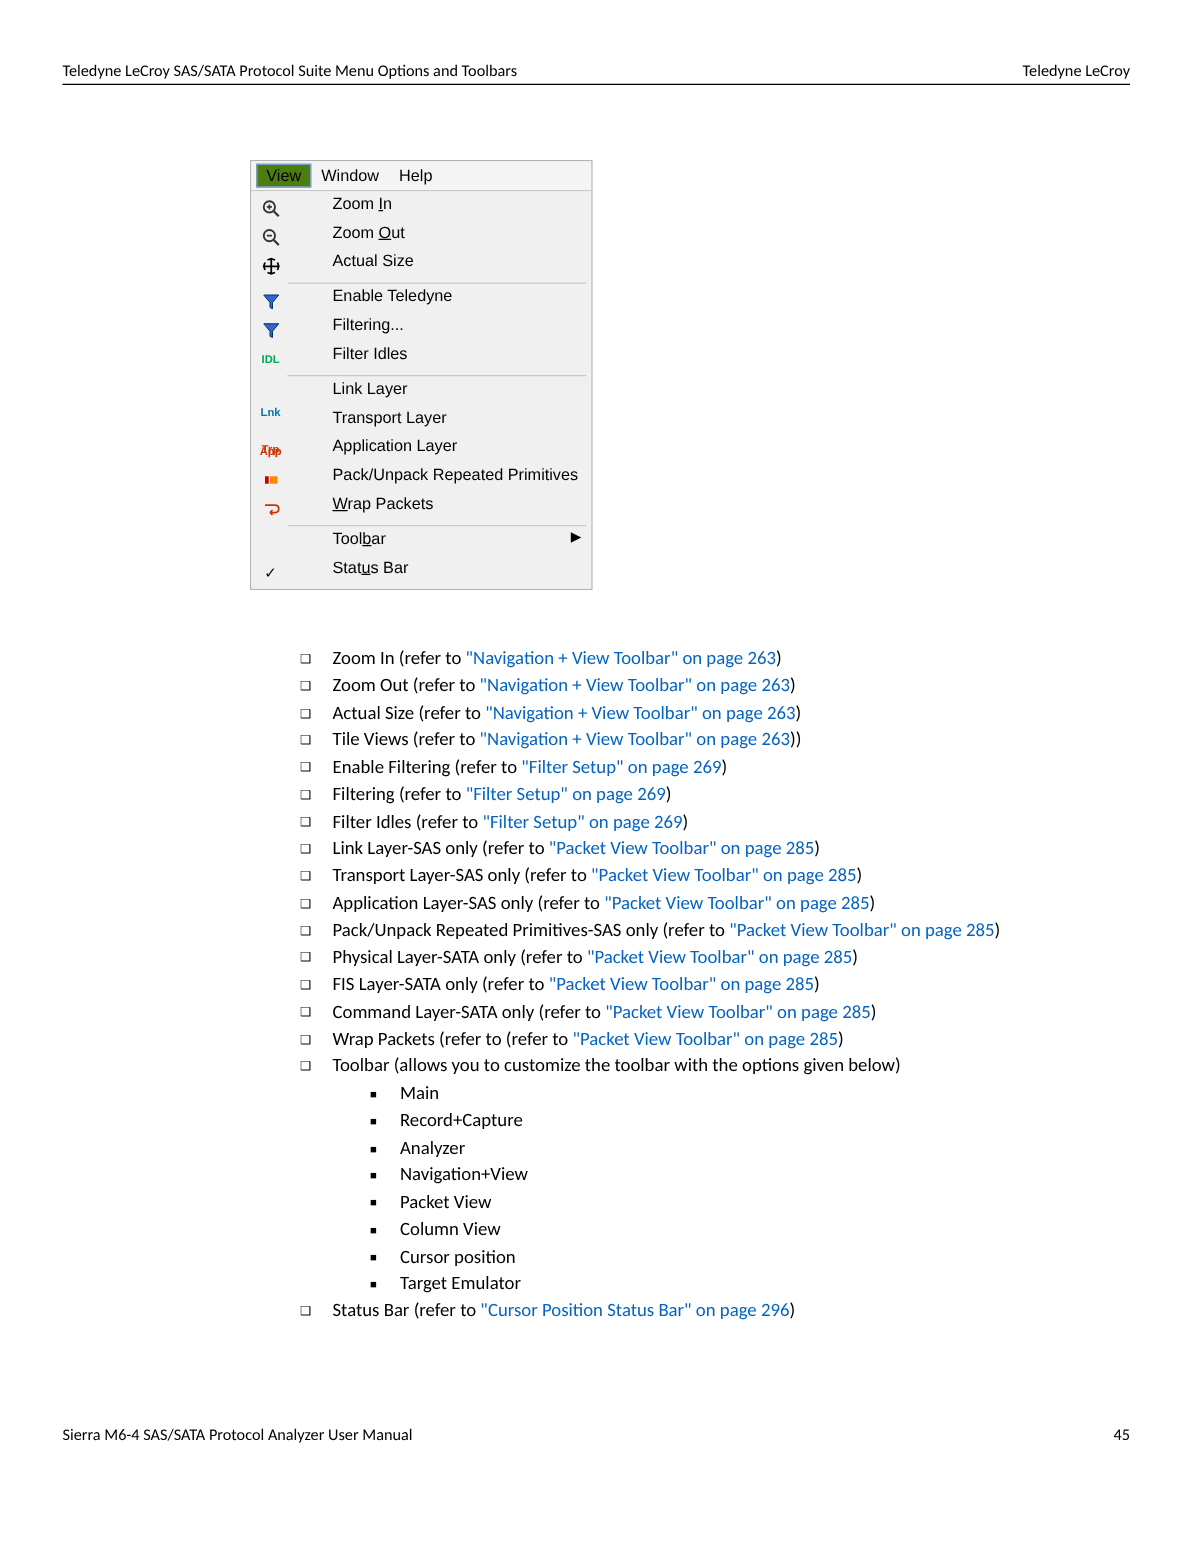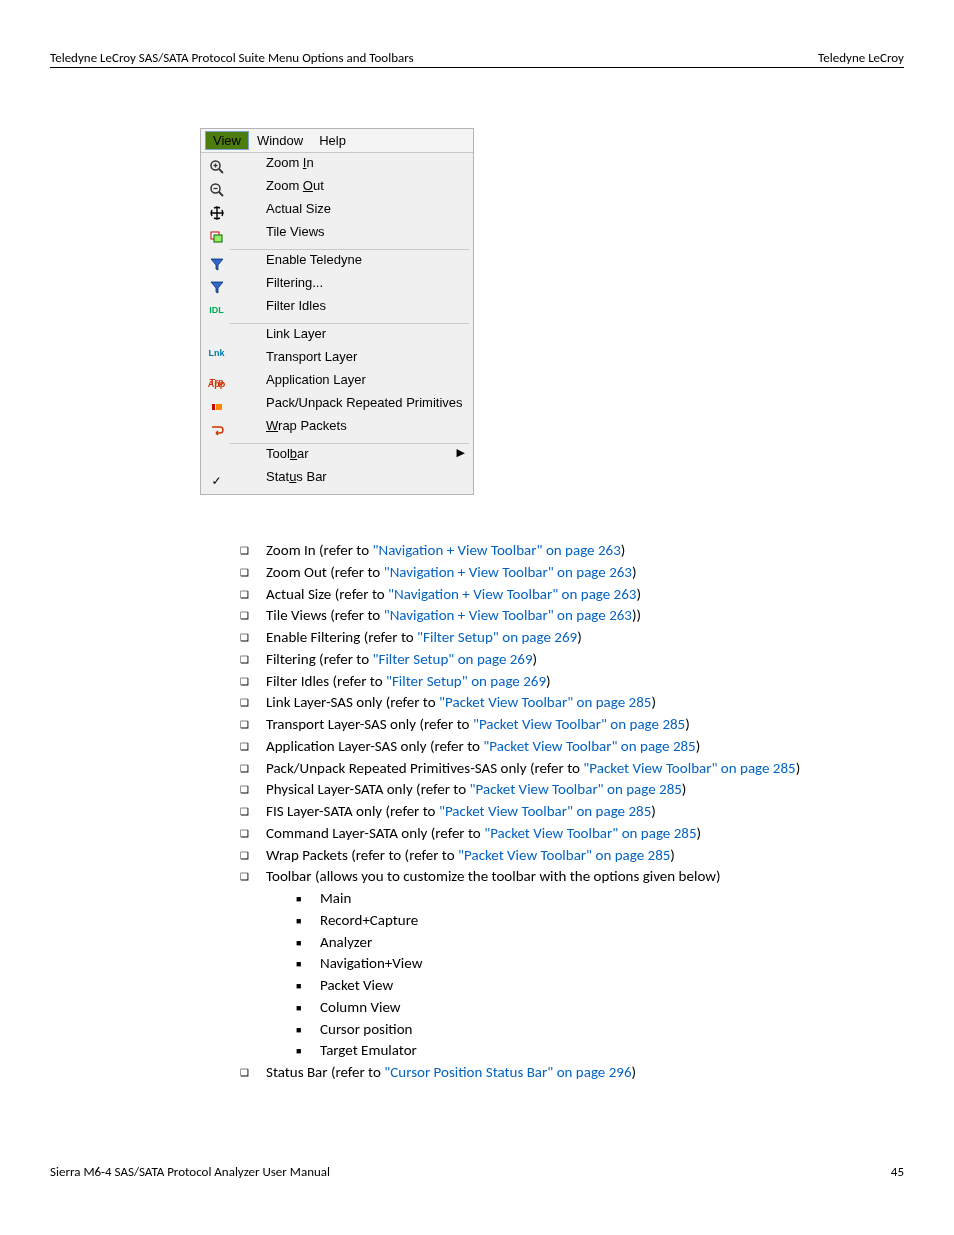--- a/index.html
+++ b/index.html
@@ -167,29 +167,20 @@
 
       <div class="mi">
         <span class="icon-slot">
           <svg class="ico" viewBox="0 0 16 16">
               <path d="M8 2 L8 14 M2 8 L14 8 M5 3 L8 2 L11 3 M5 13 L8 14 L11 13 M3 5 L2 8 L3 11 M13 5 L14 8 L13 11" stroke="#000" stroke-width="1.4" fill="none"></path>
             </svg>
         </span>
         <span class="lbl">Actual Size</span>
       </div>
 
-      <div class="mi">
-        <span class="icon-slot">
-          <svg class="ico" viewBox="0 0 16 16">
-              <rect x="2" y="4" width="8" height="7" fill="#fff" stroke="#c00" stroke-width="1"></rect>
-              <rect x="5" y="7" width="8" height="7" fill="#9e6" stroke="#060" stroke-width="1"></rect>
-            </svg>
-        </span>
-        <span class="lbl">Tile Views</span>
-      </div>
 
       <div class="menu-sep"></div>
 
       <div class="mi">
         <span class="icon-slot">
           <svg class="ico" viewBox="0 0 16 16">
               <path d="M2 3 L14 3 L9 9 L9 14 L7 13 L7 9 Z" fill="#36c" stroke="#036" stroke-width="0.8"></path>
             </svg>
         </span>
         <span class="lbl">Enable Teledyne</span>

